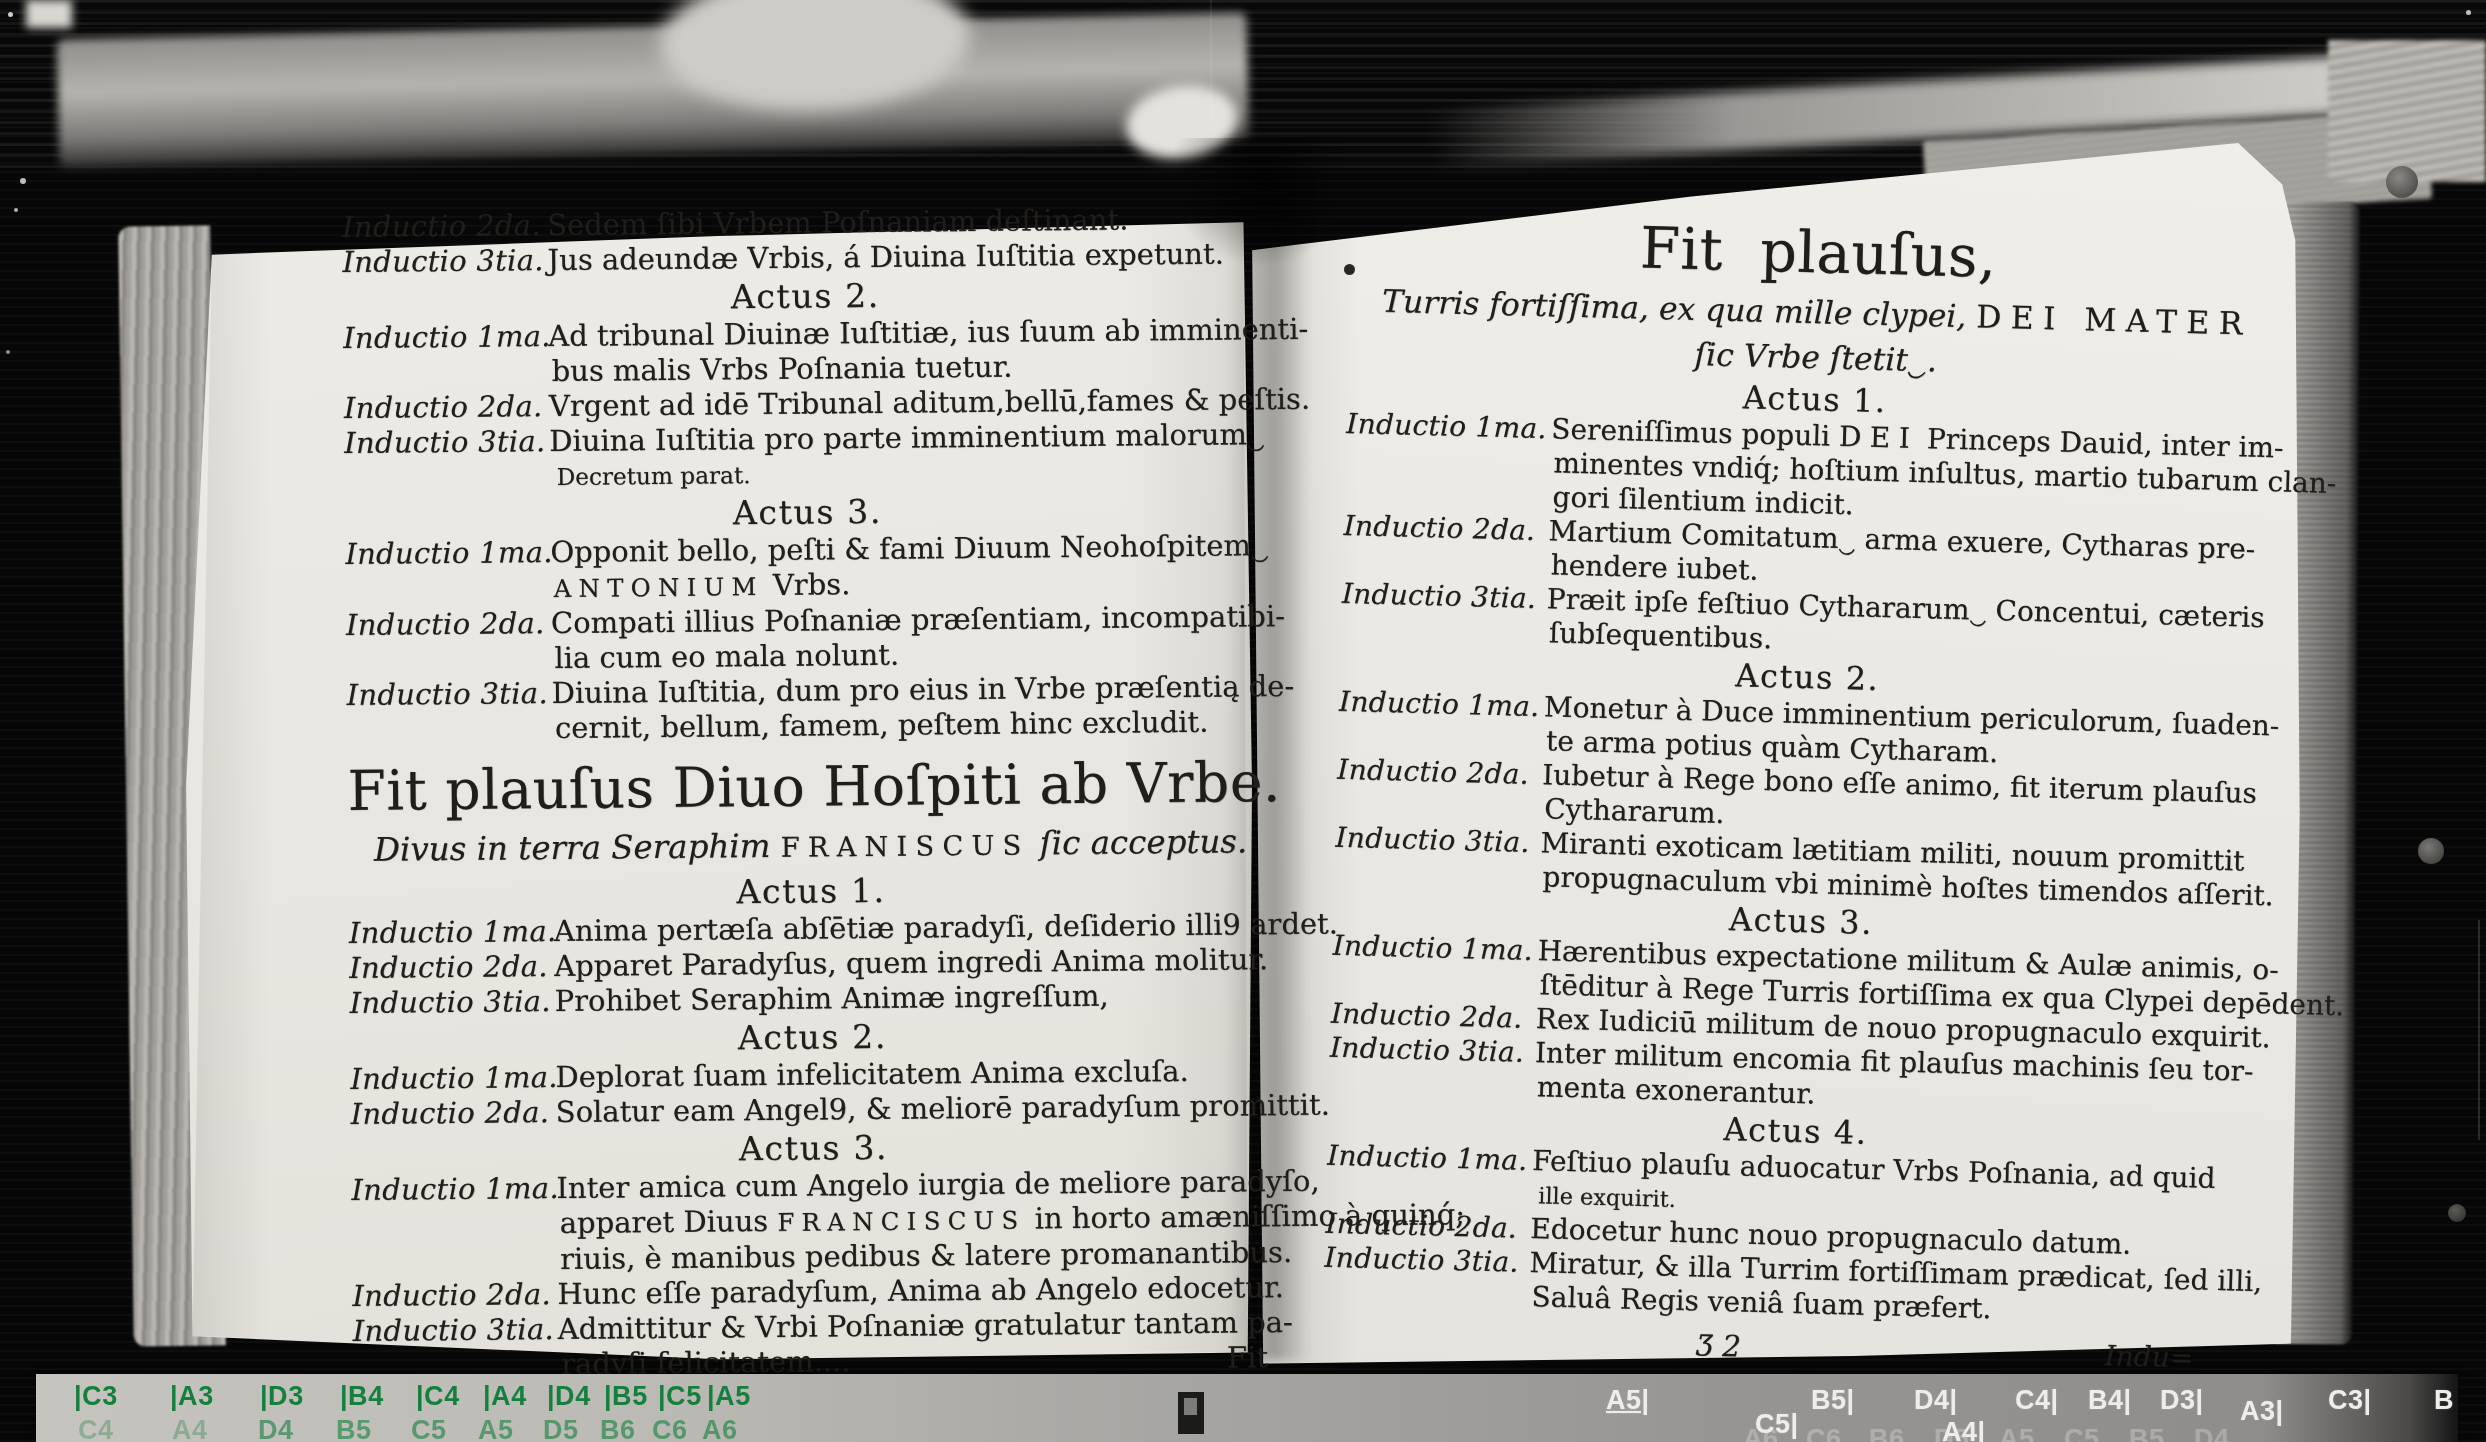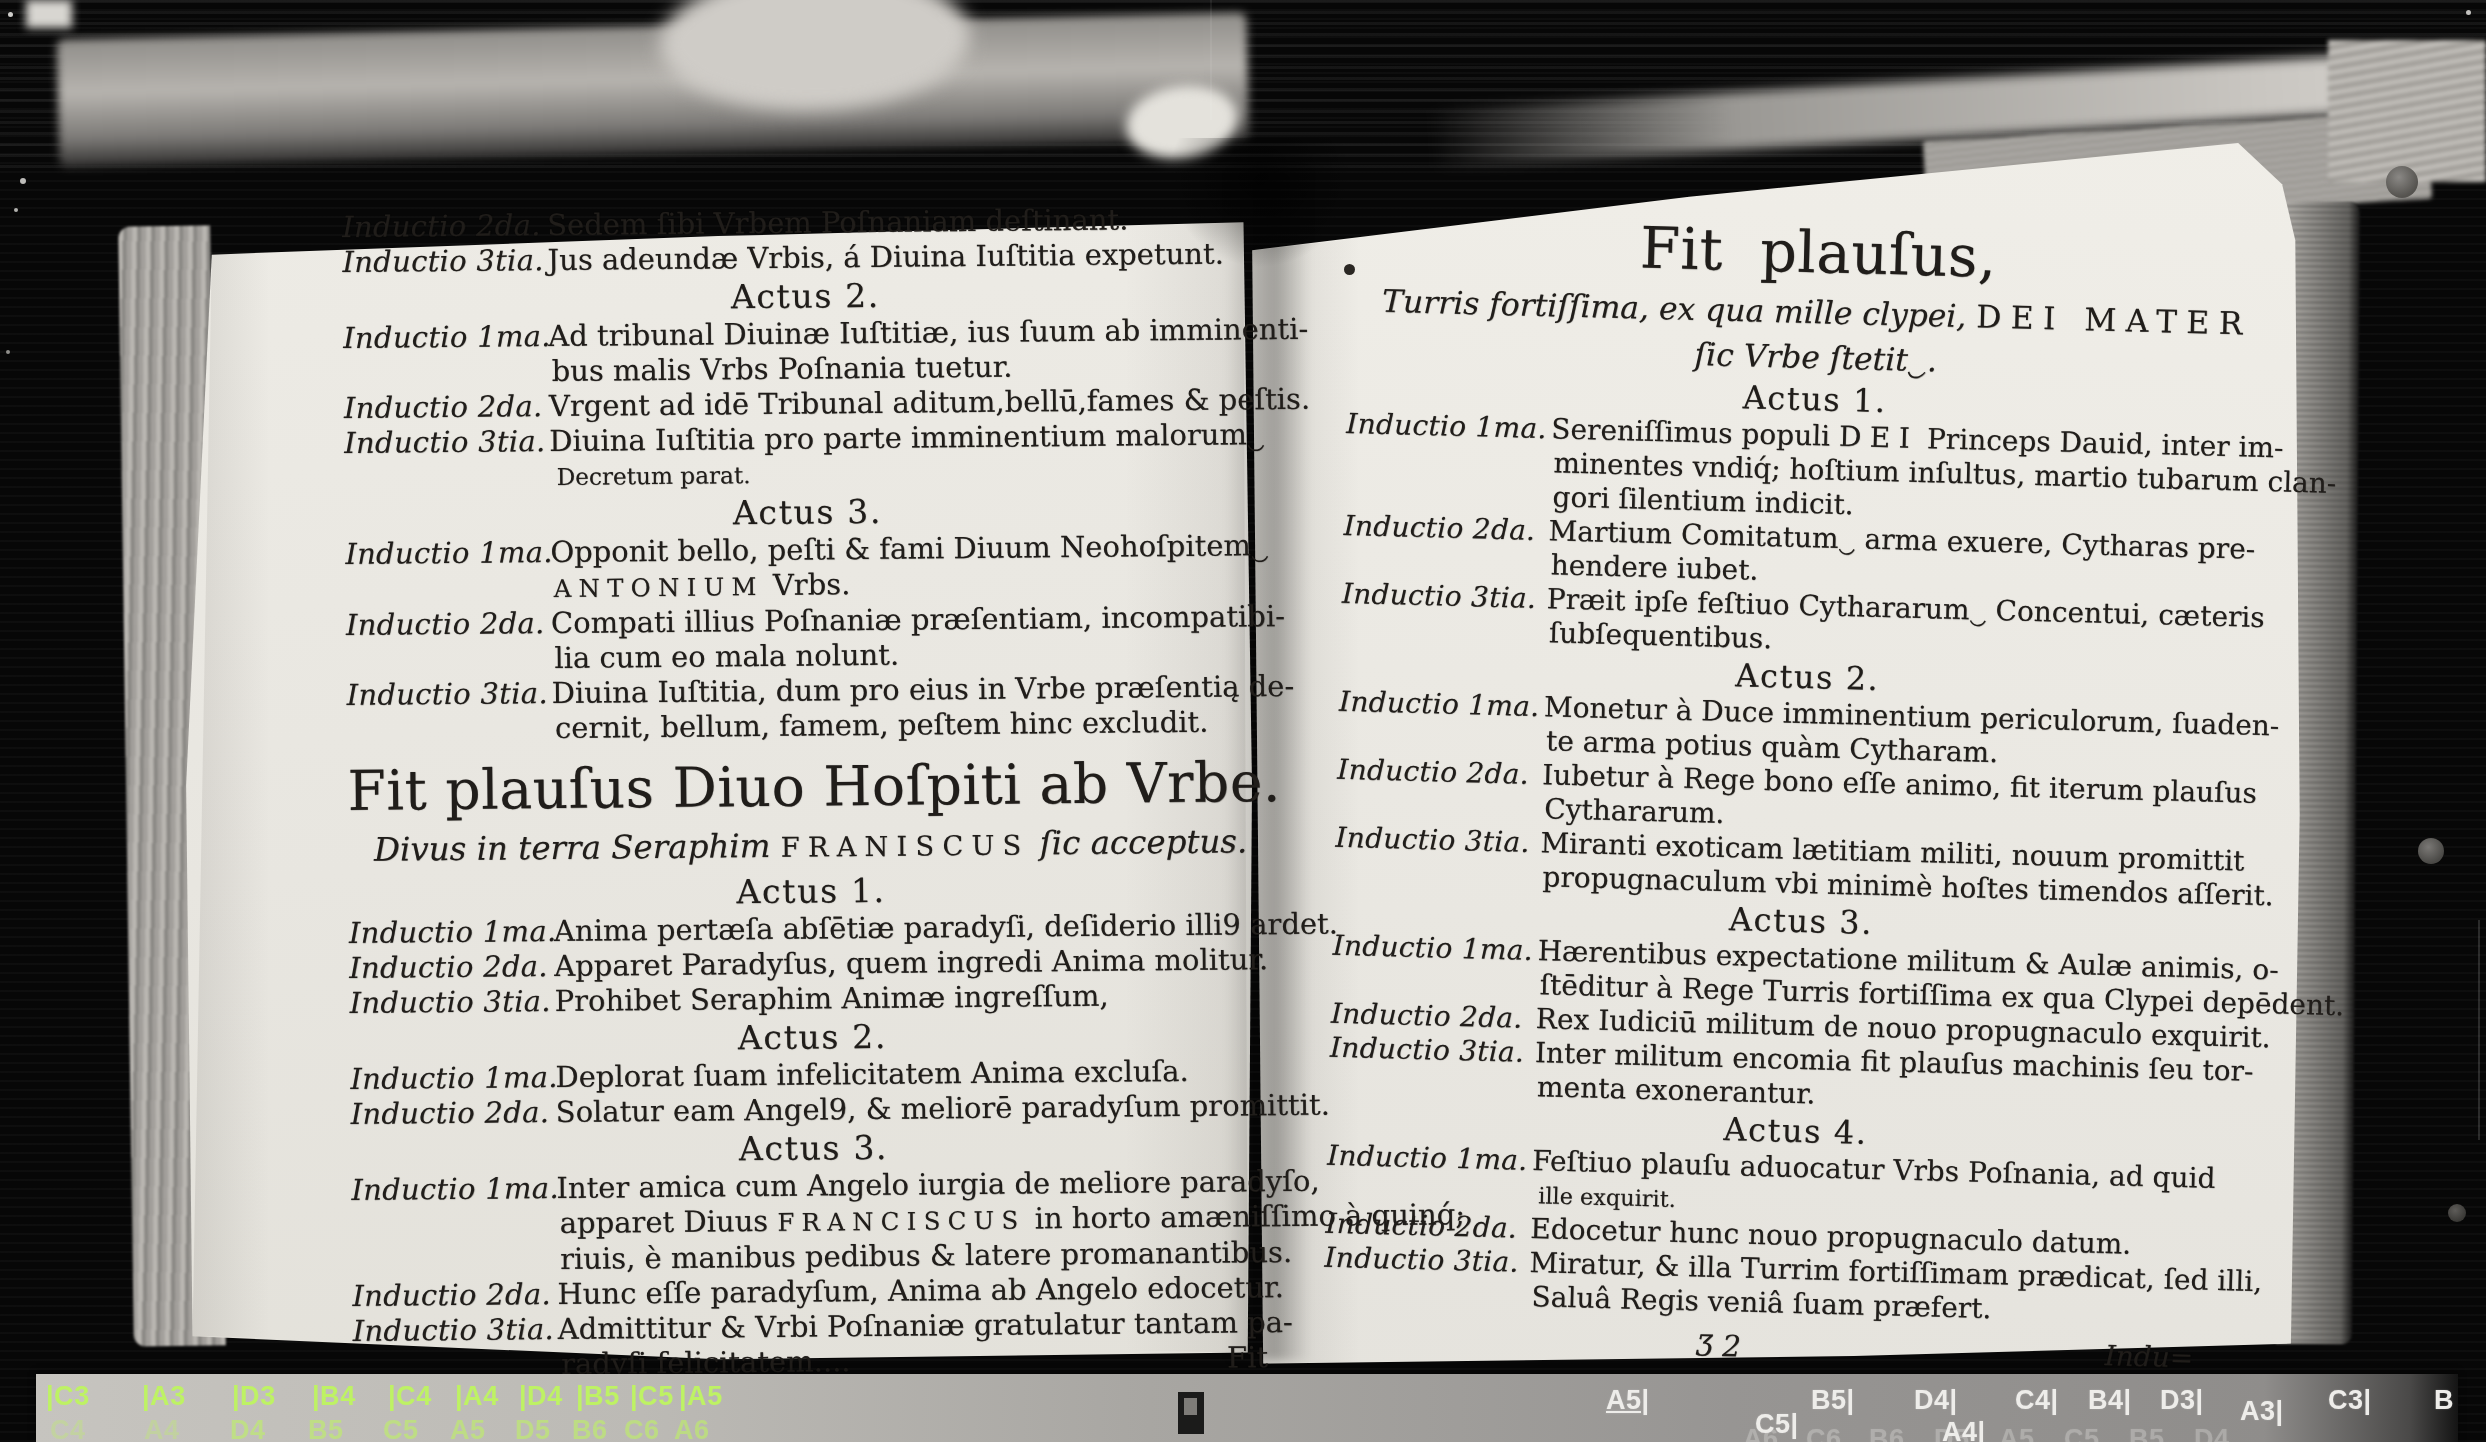--- a/index.html
+++ b/index.html
@@ -80,21 +80,21 @@
   .catchword{position:absolute;right:10px;bottom:0;}
   .signature{display:flex;margin-top:10px;font-style:italic;}
   .sig-mark{margin-left:40%;font-size:1.05em;}
   .signature .catch{margin-left:auto;margin-right:64px;font-style:italic;}
   
   .film-strip{position:absolute;left:36px;top:1374px;width:2422px;height:68px;z-index:8;
     background:linear-gradient(90deg,#c6c4bf 0%,#bcbab5 25%,#a8a6a2 46%,#979593 70%,#8f8d8b 92%,#4a4948 98%,#141414 100%);
     box-shadow:0 -2px 6px rgba(0,0,0,0.5);}
   .film-code{position:absolute;font-family:"Liberation Sans","DejaVu Sans",sans-serif;
     font-weight:700;font-size:27px;letter-spacing:0.02em;z-index:9;}
-  .code-dark{color:#bef264;}
+  .code-dark{color:#15803d;margin-left:28px;}
   .code-light{color:#eeedea;text-shadow:0 0 2px rgba(255,255,255,0.25);}
   .code-faded{opacity:0.6;}
   .code-extra-faded{opacity:0.32;}
   .code-ghost{opacity:0.30;}
   .film-marker{position:absolute;left:1178px;top:1392px;width:26px;height:42px;background:#1b1b1a;z-index:9;}
   .film-marker .inner{position:absolute;left:6px;top:6px;width:13px;height:17px;background:#7e7c78;}
   
   .speck{position:absolute;border-radius:50%;z-index:9;}
   .scratch{position:absolute;width:2px;background:rgba(255,255,255,0.14);z-index:2;}
   .ink-dot{position:absolute;border-radius:50%;background:#2a2723;z-index:8;}

